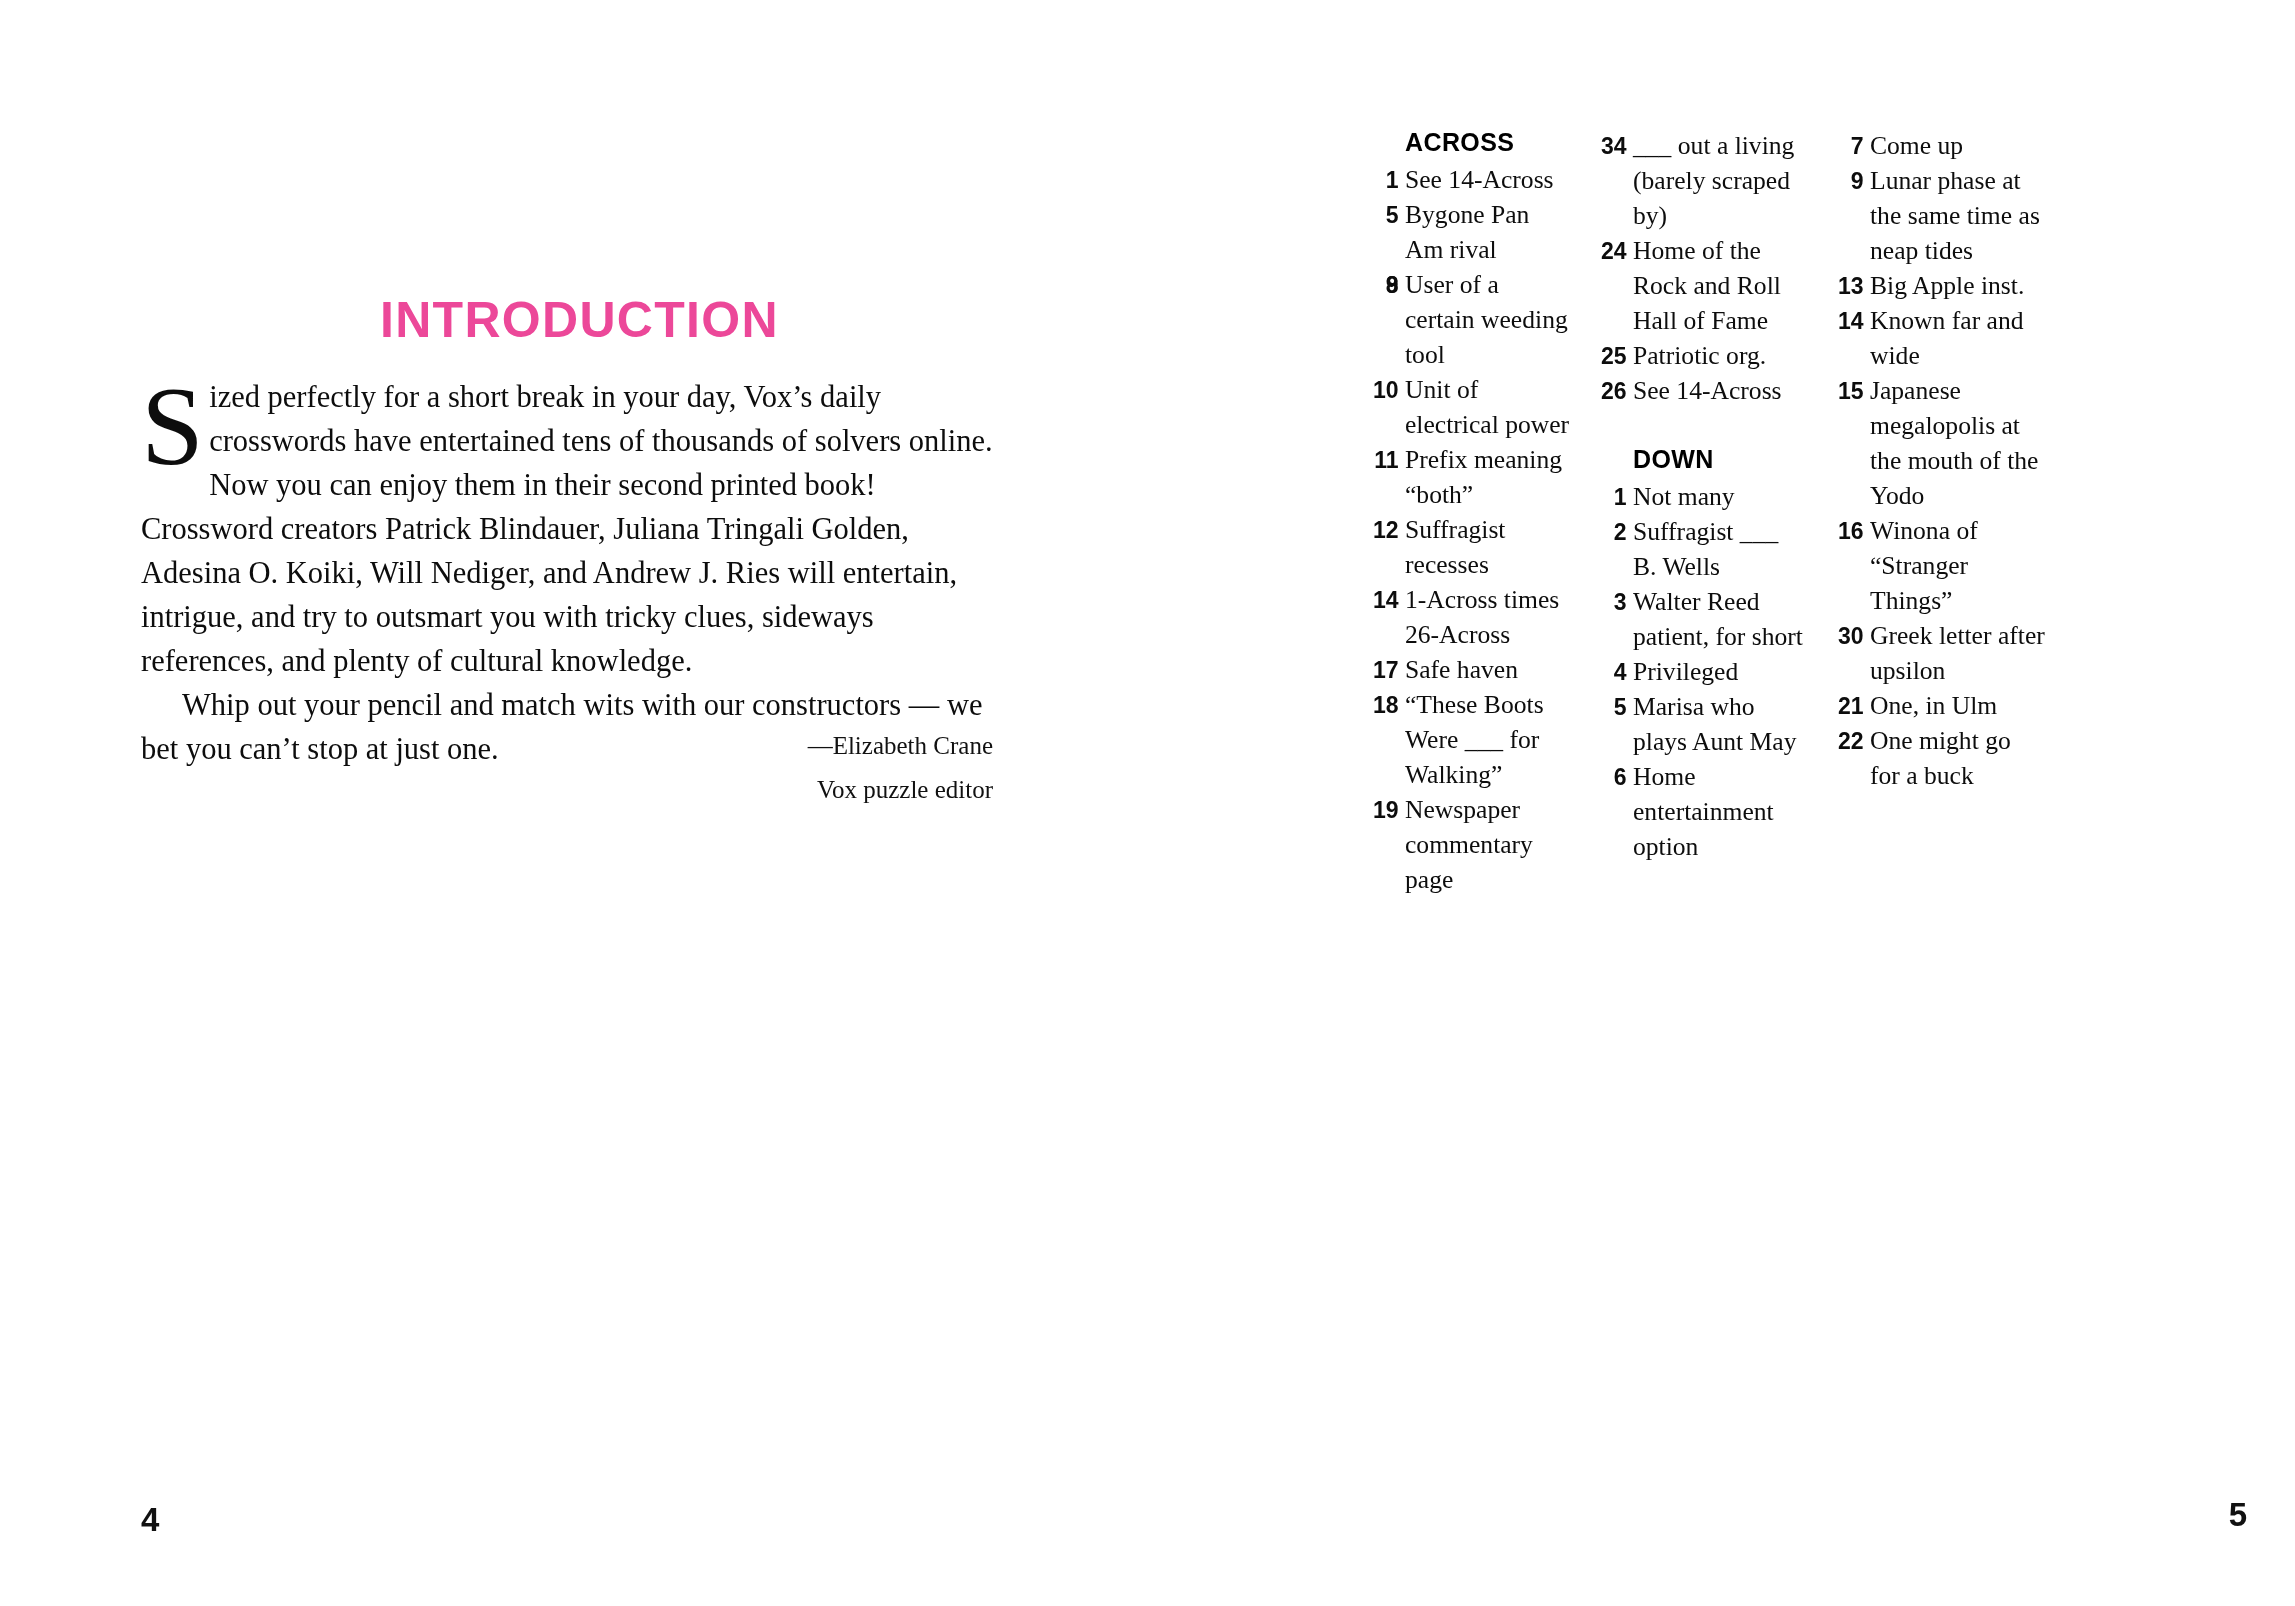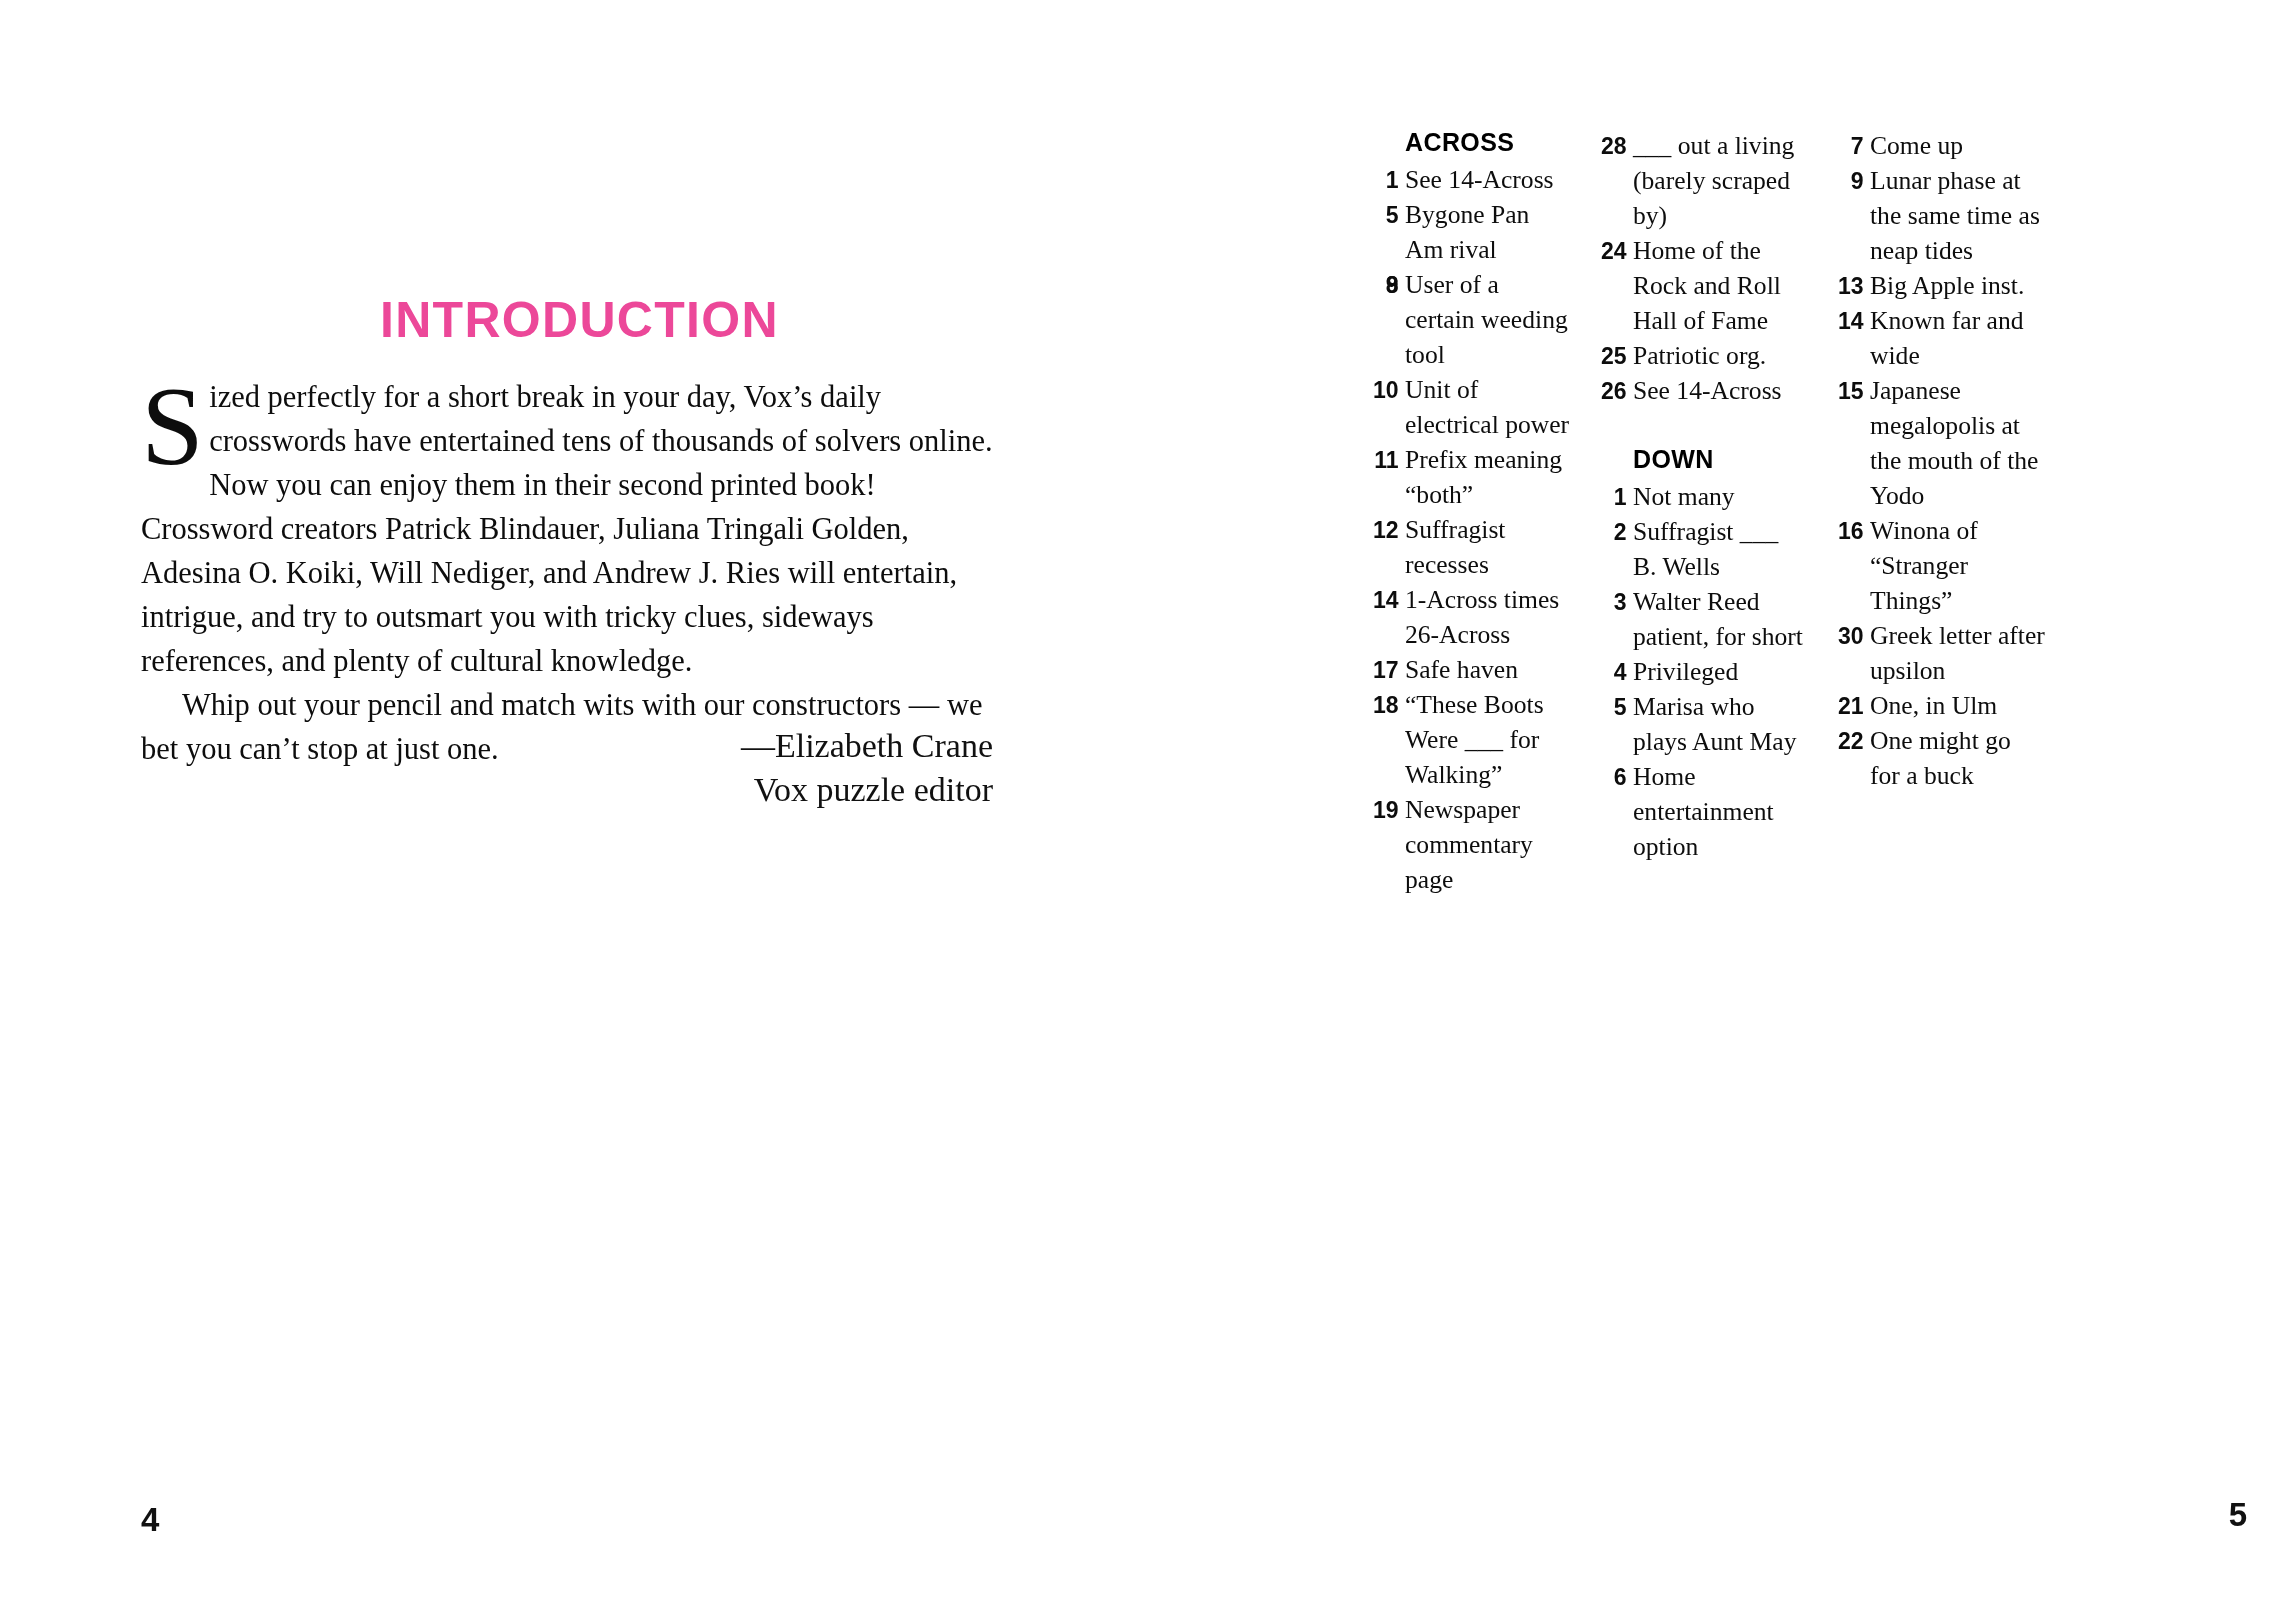--- a/index.html
+++ b/index.html
@@ -54,21 +54,21 @@
     font-size: 113px;
     line-height: 92px;
     padding: 5.3px 3.5px 0 0;
     margin-right: 1.8px;
   }
   #signature {
     position: absolute;
     left: 141px;
     top: 724px;
     width: 852px;
-    font-size: 34px;
+    font-size: 25px;
     line-height: 44px;
     text-align: right;
   }
   #page-num-left {
     position: absolute;
     left: 141px;
     top: 1501px;
     font-family: "Liberation Sans", sans-serif;
     font-weight: bold;
     font-size: 33px;
@@ -172,21 +172,21 @@
           <div class="clue"><span class="num">12</span><span>Suffragist recesses</span></div>
           <div class="clue"><span class="num">14</span><span>1-Across times 26-Across</span></div>
           <div class="clue"><span class="num">17</span><span>Safe haven</span></div>
           <div class="clue"><span class="num">18</span><span>“These Boots Were ___ for Walking”</span></div>
           <div class="clue"><span class="num">19</span><span>Newspaper commentary page</span></div>
         </div>
     </div>
 
     <div class="clue-col col2">
       <div id="col2-across">
-          <div class="clue"><span class="num">28</span><span>___ out a living (barely scraped by)</span></div>
+          <div class="clue"><span class="num">34</span><span>___ out a living (barely scraped by)</span></div>
           <div class="clue"><span class="num">24</span><span>Home of the Rock and Roll Hall of Fame</span></div>
           <div class="clue"><span class="num">25</span><span>Patriotic org.</span></div>
           <div class="clue"><span class="num">26</span><span>See 14-Across</span></div>
         </div>
       <div class="section-head down-head">DOWN</div>
       <div id="col2-down">
           <div class="clue"><span class="num">1</span><span>Not many</span></div>
           <div class="clue"><span class="num">2</span><span>Suffragist ___ B. Wells</span></div>
           <div class="clue"><span class="num">3</span><span>Walter Reed patient, for short</span></div>
           <div class="clue"><span class="num">4</span><span>Privileged</span></div>

